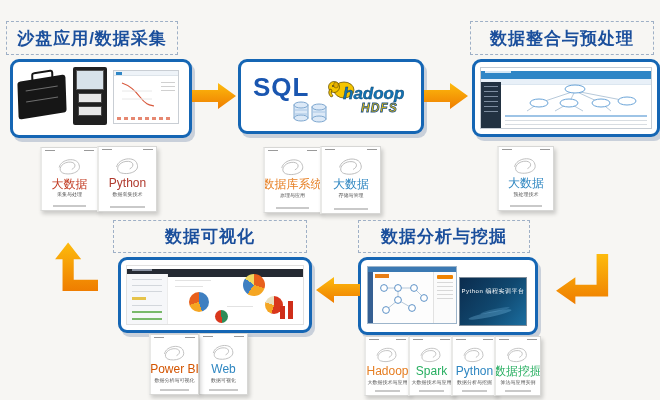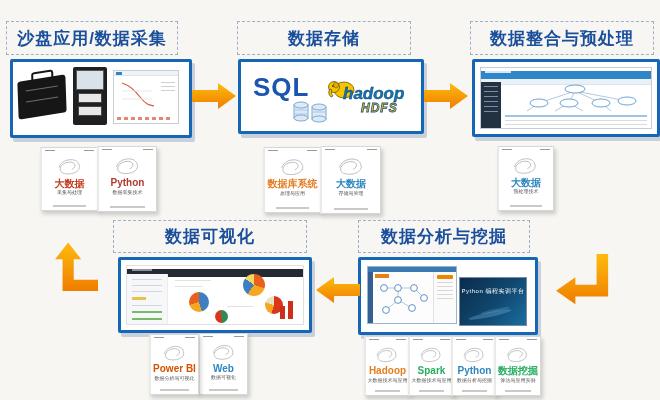--- a/index.html
+++ b/index.html
@@ -7,21 +7,21 @@
     font-family:"Liberation Sans","DejaVu Sans",sans-serif;overflow:hidden;}
   .abs{position:absolute;}
 
   
   .title-box{position:absolute;border:1px dashed #9fb0c6;display:flex;align-items:center;
     justify-content:center;color:var(--title_blue,#1b4f9c);font-weight:700;font-size:17px;
     letter-spacing:1px;background:transparent;}
 
   
   .panel{position:absolute;background:#fff;border:3px solid var(--frame_blue,#1566b4);
-    border-radius:2px;box-shadow:3px 4px 0 rgba(125,148,178,.38);overflow:hidden;}
+    border-radius:9px;box-shadow:3px 4px 0 rgba(125,148,178,.38);overflow:hidden;}
 
   .arrow{position:absolute;}
 
   
   .case1{position:absolute;left:5px;top:16px;width:48px;height:38px;background:#161616;
     border-radius:3px;transform:skewY(-7deg) rotate(-2deg);}
   .case1:before{content:"";position:absolute;left:14px;top:-7px;width:18px;height:6px;
     border:2px solid #161616;border-radius:3px;background:transparent;}
   .case1 i{display:block;height:1px;background:#6f6f6f;margin:10px 8px 0 8px;}
   .kiosk{position:absolute;left:60px;top:5px;width:34px;height:58px;background:#202020;border-radius:2px;}
@@ -84,21 +84,21 @@
     transform:rotate(-12deg);border-radius:50%;}
   .win5b .sw2{position:absolute;left:20px;bottom:13px;width:30px;height:3px;background:rgba(130,200,240,.22);
     transform:rotate(-12deg);border-radius:50%;}
 
   
   .book{position:absolute;background:#fff;border:1px solid #d7d7d5;border-left:2px solid #e9e9e7;
     box-shadow:2px 3px 4px rgba(0,0,0,.18);display:flex;flex-direction:column;align-items:center;overflow:hidden;}
   .book .top{width:100%;height:5px;display:flex;justify-content:space-between;padding:2px 3px 0 3px;box-sizing:border-box;}
   .book .top i{display:block;width:10px;height:1px;background:#9a9a9a;}
   .book .doodle{width:80%;height:38%;margin-top:1px;}
-  .book .bt{font-weight:700;font-size:10px;line-height:1.15;white-space:nowrap;}
+  .book .bt{font-weight:400;font-size:12px;line-height:1.15;white-space:nowrap;}
   .book .bs{font-size:5px;color:#555;line-height:1.2;white-space:nowrap;}
   .book .pub{margin-top:auto;margin-bottom:3px;width:60%;height:2px;background:#c9c9c9;}
 </style>
 </head>
 <body>
 
 <div class="canvas">
 
   <svg width="0" height="0" style="position:absolute">
     <defs>
@@ -142,21 +142,20 @@
           <i></i>
           <i></i>
         </div>
     </div>
   </div>
 
   <svg class="arrow" style="left:192px;top:82px" width="44" height="28" viewBox="0 0 44 28">
     <path d="M0,8 L26,8 L26,1 L44,14 L26,27 L26,20 L0,20 Z" fill="url(#agrad)"></path>
   </svg>
 
-  <div class="title-box" style="left:237px;top:21px;width:172px;height:32px">数据存储</div>
   <div class="panel" style="left:238px;top:59px;width:180px;height:69px">
     <div class="sql-wrap">
       <div class="sql-text">SQL</div>
       <svg class="cyls" width="40" height="26" viewBox="0 0 40 26">
         <g stroke="#7fa8d0" stroke-width="1" fill="#dce9f7">
           <rect x="3" y="7" width="14" height="13"></rect>
             <ellipse cx="10" cy="7" rx="7" ry="3"></ellipse>
           <ellipse cx="10" cy="20" rx="7" ry="3"></ellipse>
           <rect x="21" y="9" width="14" height="12"></rect>
             <ellipse cx="28" cy="9" rx="7" ry="3"></ellipse>

